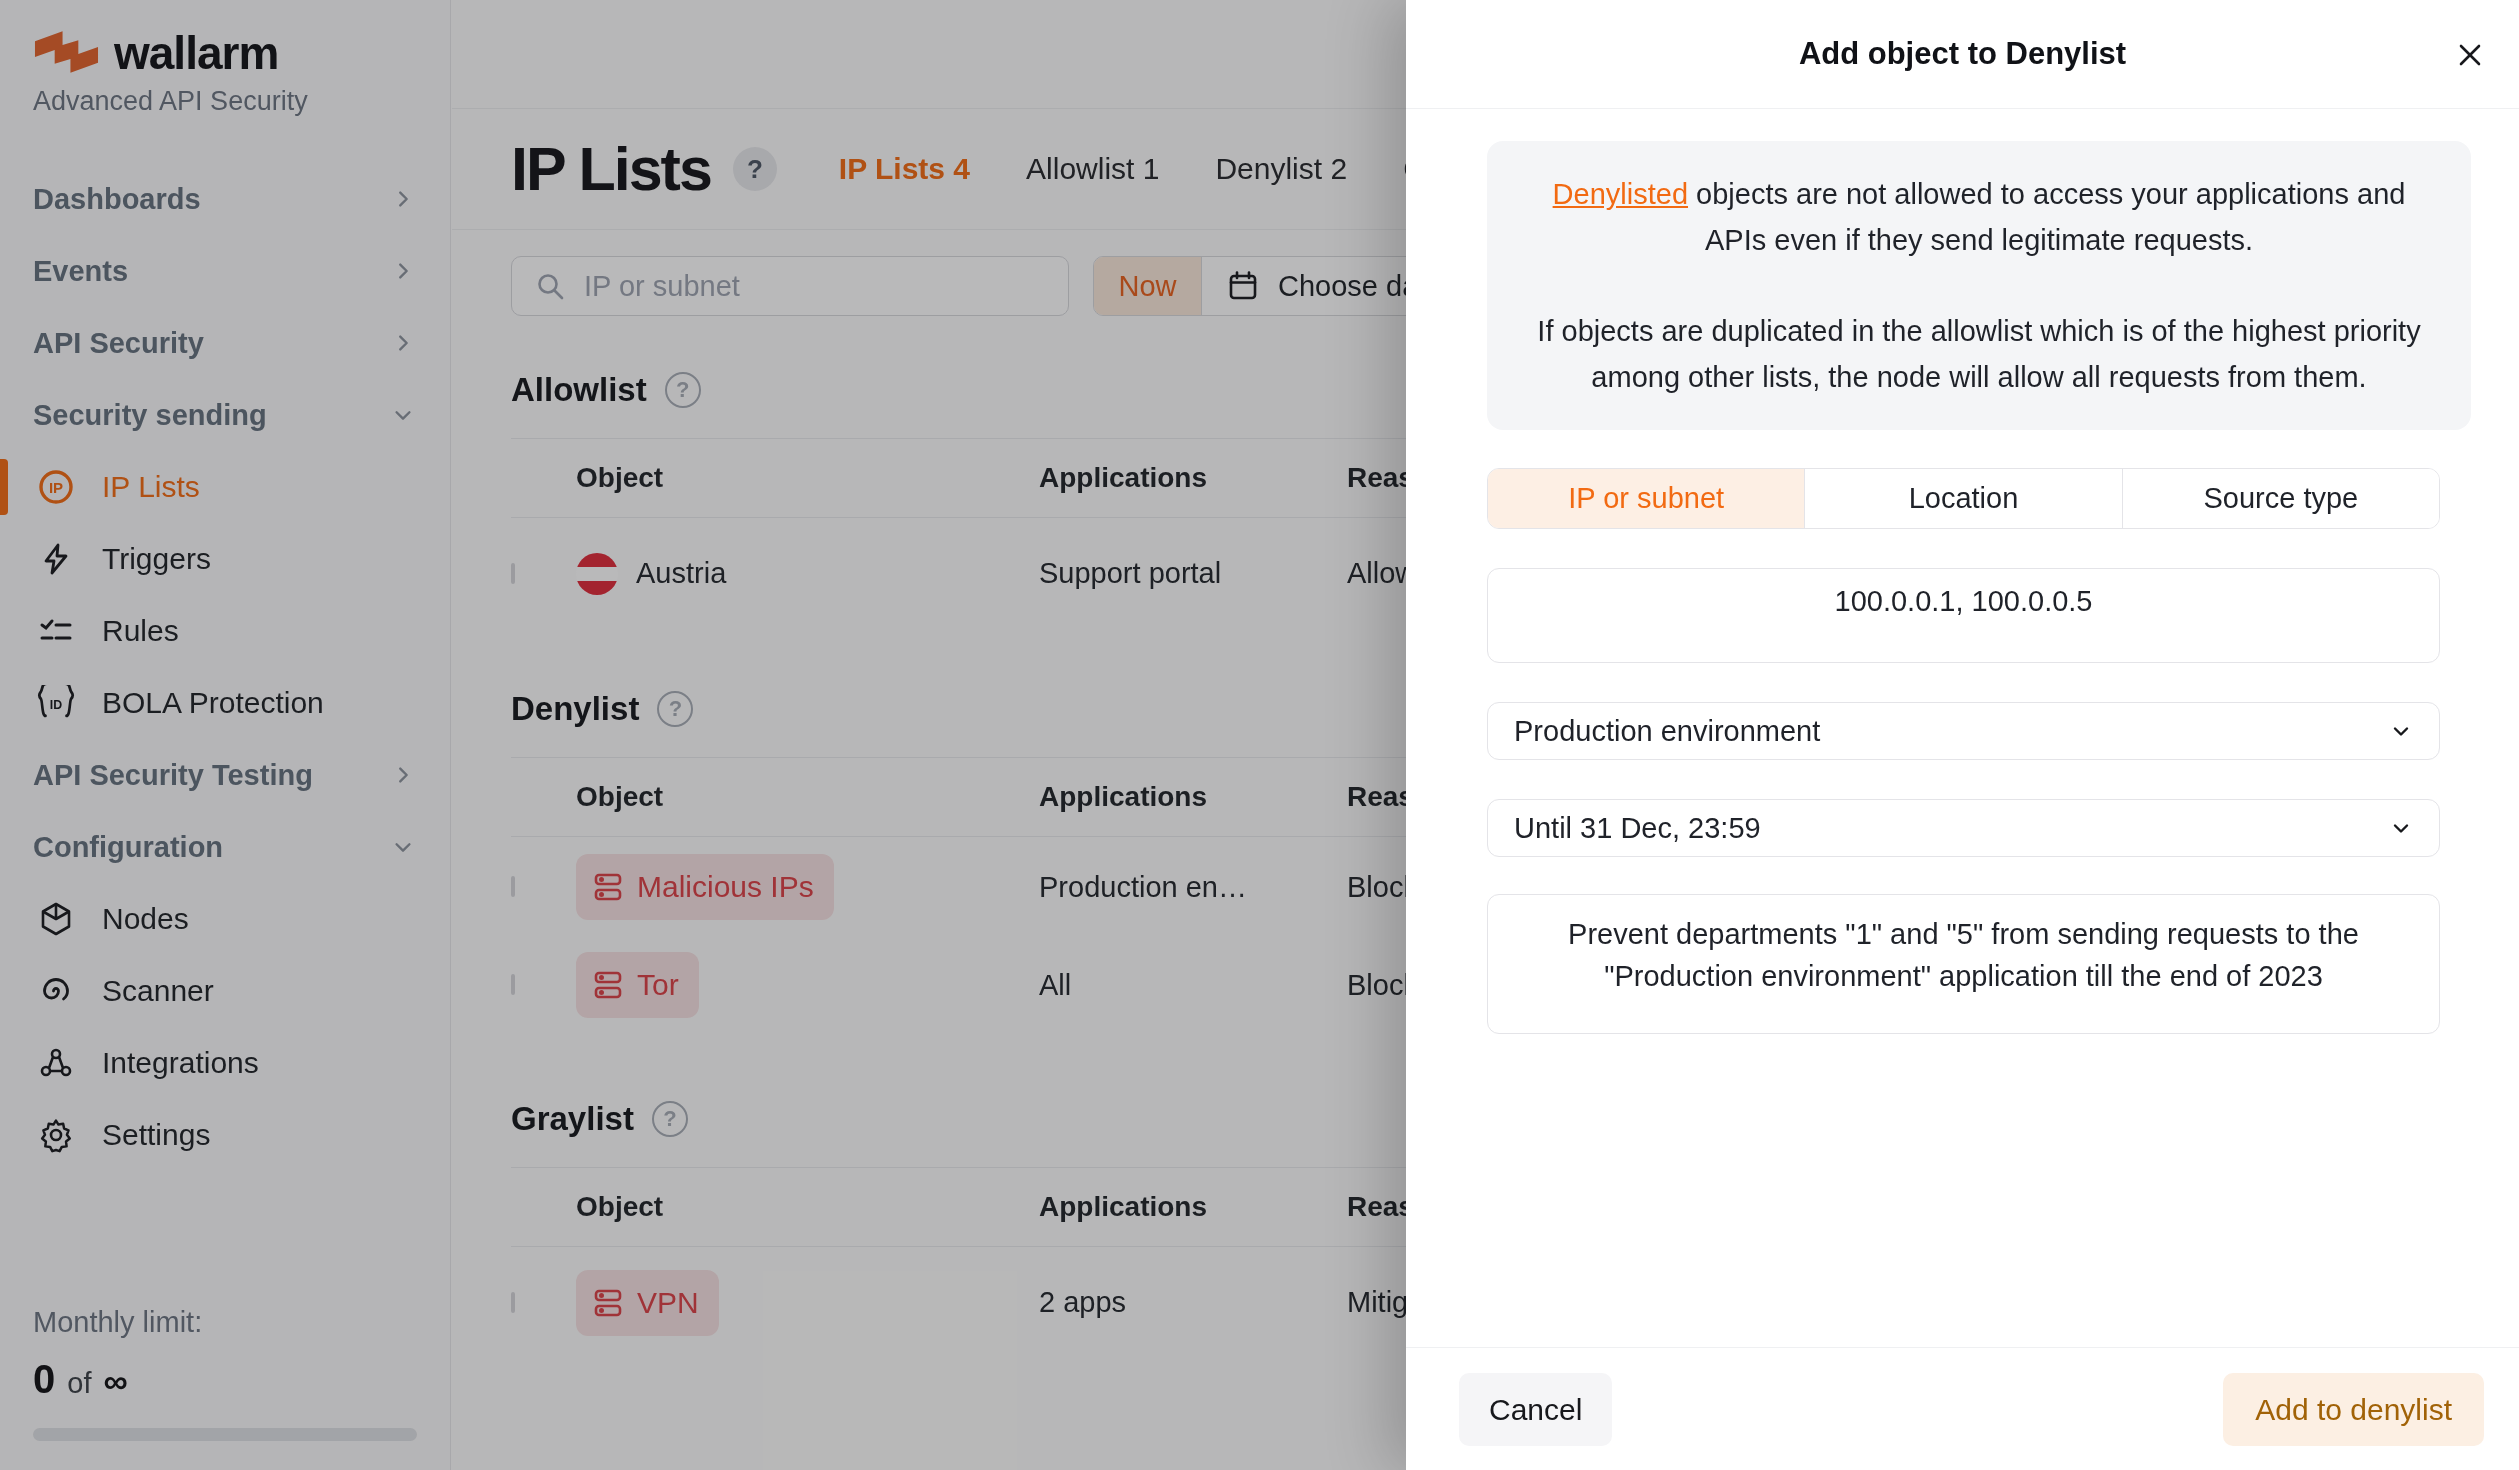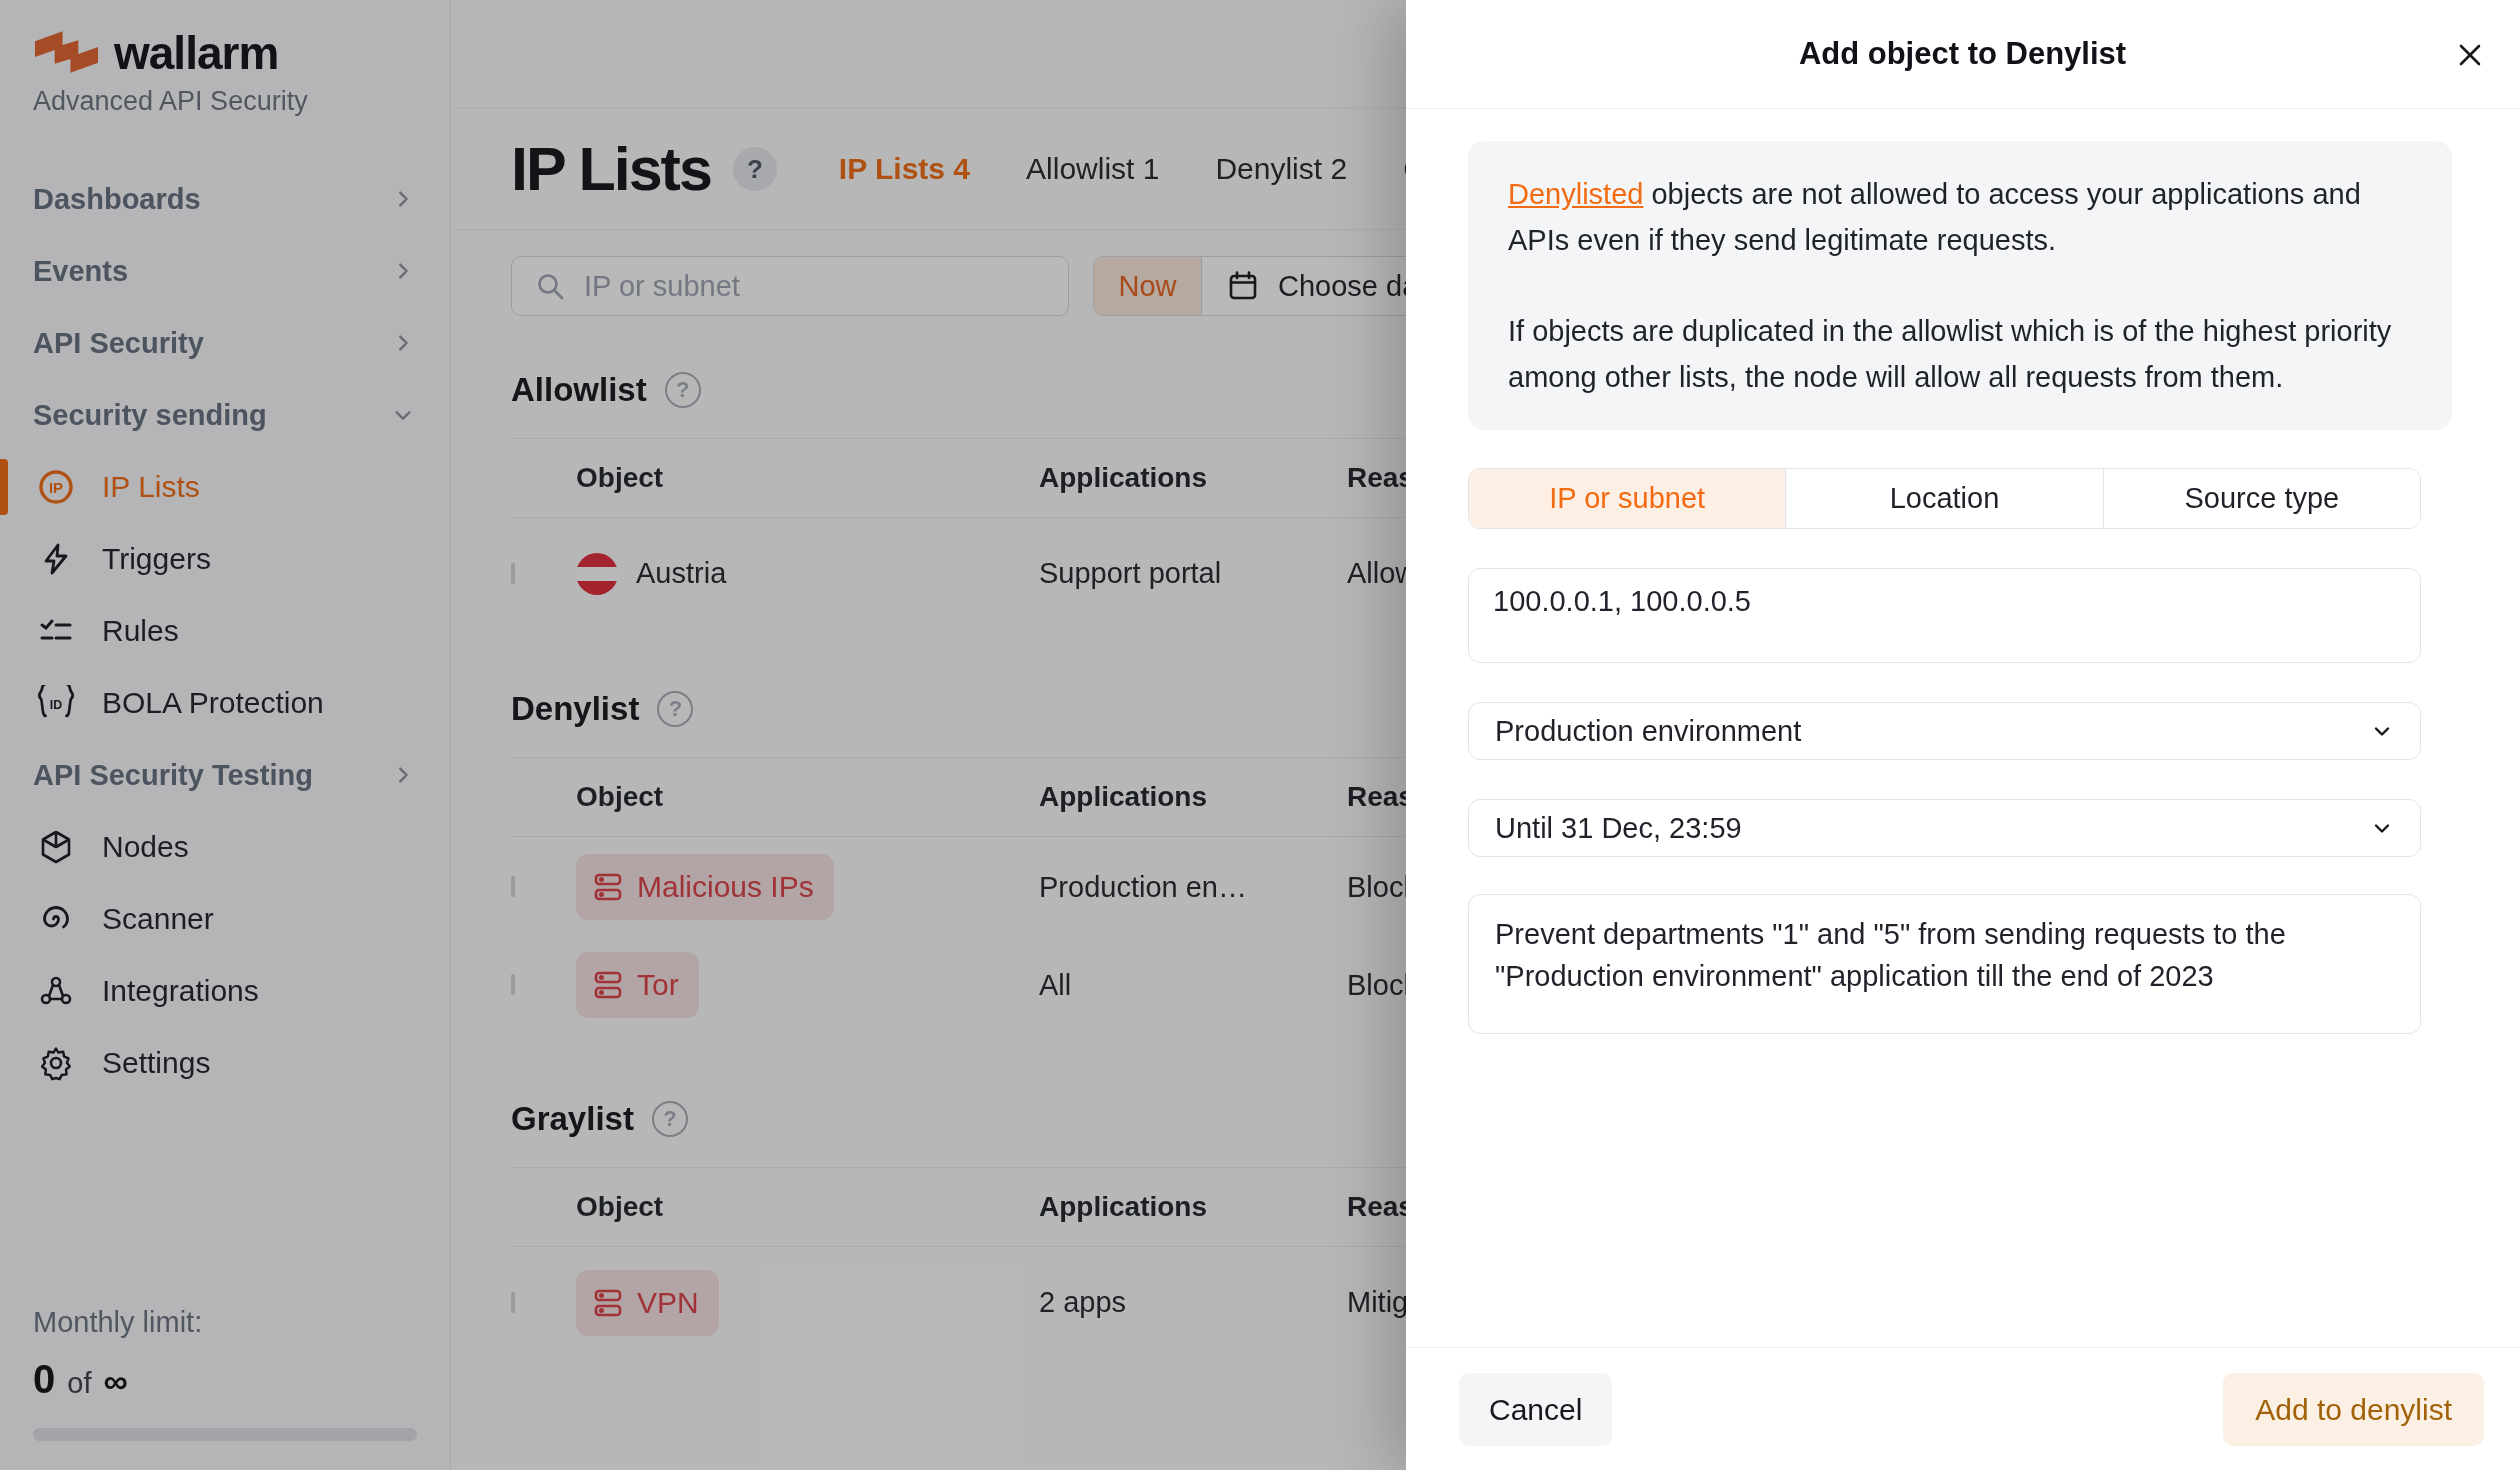--- a/index.html
+++ b/index.html
@@ -57,21 +57,21 @@
   .obj{display:flex;align-items:center;gap:18px;}
   .flag{width:42px;height:42px;border-radius:50%;background:linear-gradient(#E02A39 0 33%,#FFFFFF 33% 66%,#E02A39 66% 100%);flex:0 0 42px;}
   .chip{display:inline-flex;align-items:center;gap:13px;height:66px;padding:0 20px 0 16px;border-radius:12px;background:#F7E1E2;color:#DC4046;font-size:30px;cursor:pointer;}
 
   
   .overlay{position:absolute;left:0;top:0;width:1406px;height:1471px;background:rgba(23,23,26,0.30);z-index:10;}
   .drawer{position:absolute;left:1406px;top:0;width:1113px;height:1471px;background:#FFFFFF;z-index:20;box-shadow:-18px 0 60px rgba(0,0,0,0.20);}
   .dw-head{position:relative;height:109px;border-bottom:1px solid #EFF0F2;display:flex;align-items:center;justify-content:center;}
   .dw-title{font-size:31px;font-weight:700;color:#101217;}
   .dw-close{position:absolute;right:30px;top:36px;width:38px;height:38px;display:flex;align-items:center;justify-content:center;cursor:pointer;}
-  .dw-body{padding:32px 0 0 62px;}
+  .dw-body{padding:32px 0 0 81px;text-align:center;}
   .info-box{width:984px;background:#F4F5F7;border-radius:16px;padding:30px 40px;font-size:29px;line-height:46px;color:#1F2229;}
   .info-box .p2{margin-top:45px;}
   .info-link{color:#F26A12;text-decoration:underline;cursor:pointer;}
   .dw-tabs{display:flex;width:953px;height:61px;margin-top:38px;border:1px solid #E4E4E8;border-radius:12px;overflow:hidden;background:#FFFFFF;}
   .dw-tab{flex:1;display:flex;align-items:center;justify-content:center;font-size:29px;color:#1F2229;cursor:pointer;background:#FFFFFF;}
   .dw-tab + .dw-tab{border-left:1px solid #E4E4E8;}
   .dw-tab.active{background:#FDEFE4;color:#F26A12;}
   .field{width:953px;border:1px solid #E4E4E8;border-radius:12px;background:#FFFFFF;font-size:29px;color:#1F2229;}
   .ta1{height:95px;margin-top:39px;padding:16px 24px;}
   .select{height:58px;margin-top:39px;display:flex;align-items:center;justify-content:space-between;padding:0 26px;cursor:pointer;}
@@ -172,20 +172,28 @@
       </div>
 
       <div class="sb-group">
         <span class="lbl">API Security Testing</span>
         <span>
             <svg width="22" height="22" viewBox="0 0 24 24" fill="none" stroke="#8B929C" stroke-width="2.6" stroke-linecap="round" stroke-linejoin="round">
               <polyline points="9 5 16 12 9 19"></polyline>
             </svg>
           </span>
       </div>
+      <div class="sb-group">
+        <span class="lbl">Configuration</span>
+        <span>
+            <svg width="22" height="22" viewBox="0 0 24 24" fill="none" stroke="#8B929C" stroke-width="2.6" stroke-linecap="round" stroke-linejoin="round">
+              <polyline points="5 9 12 16 19 9"></polyline>
+            </svg>
+          </span>
+      </div>
 
       <div class="sb-item">
         <span class="sb-icon">
           <svg width="36" height="36" viewBox="0 0 36 36" fill="none" stroke="#17191D" stroke-width="2.6" stroke-linejoin="round">
               <path d="M18 3 L31 10.5 V25.5 L18 33 L5 25.5 V10.5 Z"></path>
               <path d="M18 3 V18 M5 10.5 L18 18 L31 10.5"></path>
             </svg>
         </span>
         <span class="lbl">Nodes</span>
       </div>

